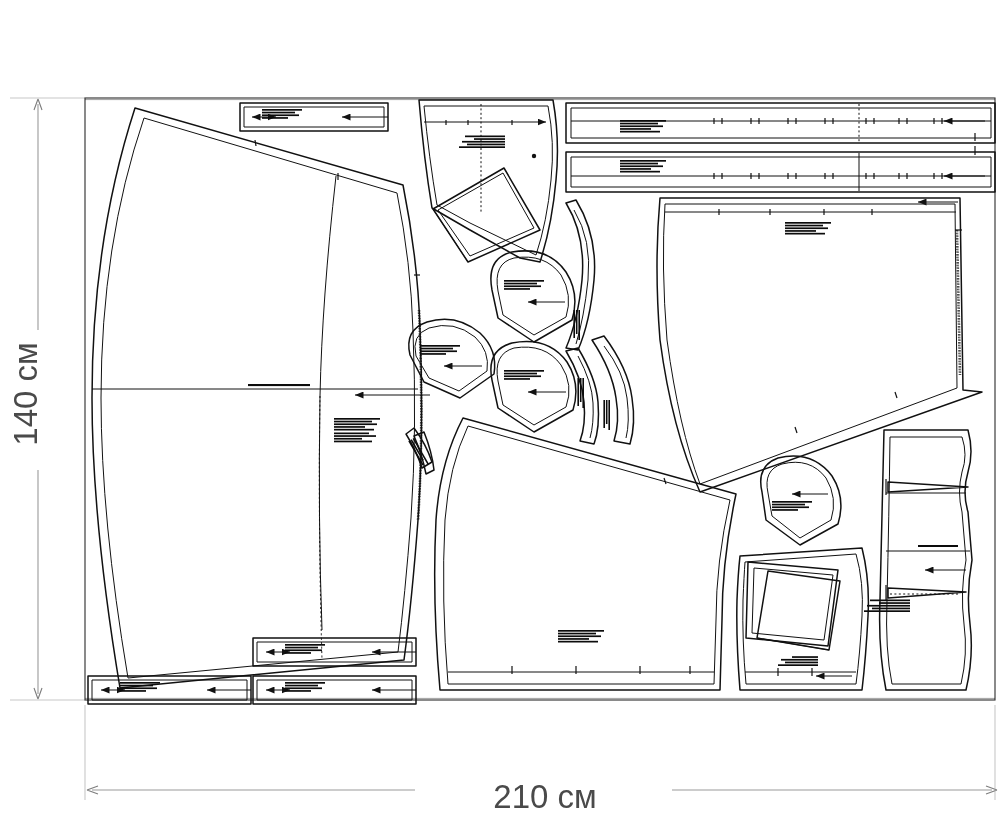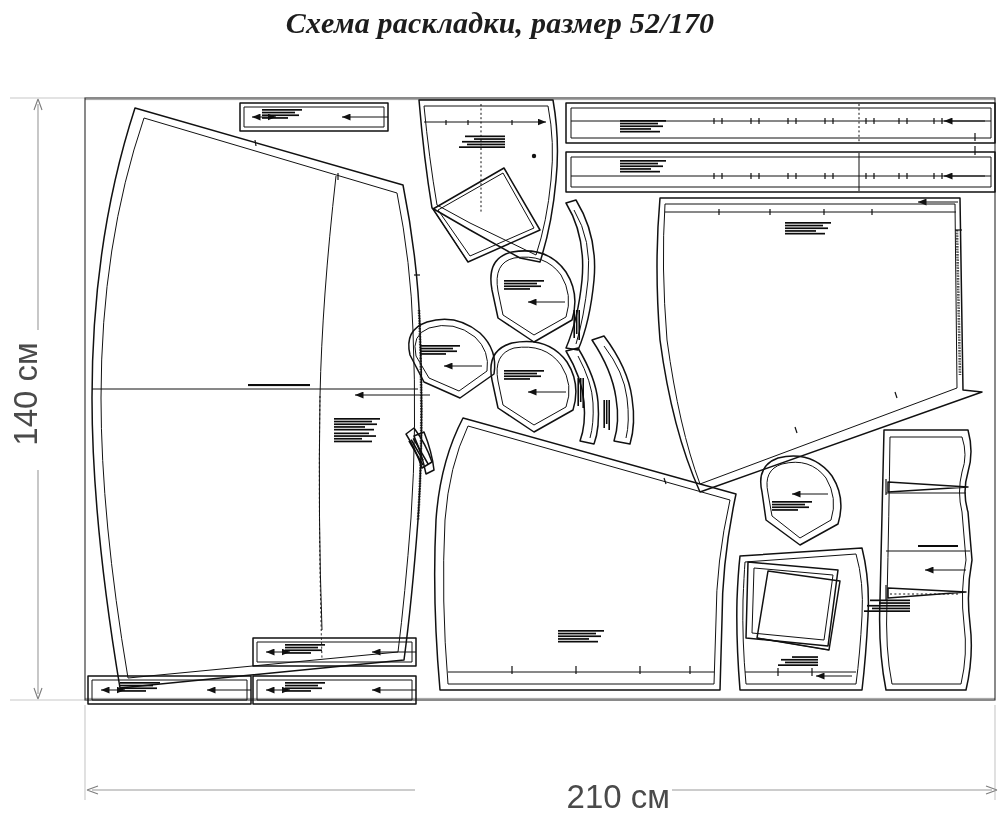--- a/index.html
+++ b/index.html
@@ -26,21 +26,21 @@
     color:#4a4a4a;
     white-space:nowrap;
   }
   #dim-height-label{
     left:-54px;top:375px;width:160px;text-align:center;
     font-size:33px;
     transform:rotate(-90deg);
     transform-origin:50% 50%;
   }
   #dim-width-label{
-    left:420px;top:778px;width:250px;text-align:right;
+    left:420px;top:778px;width:250px;text-align:center;
     font-size:33px;
   }
 
   svg{display:block;position:absolute;left:0;top:0;}
 
   .fab{fill:#ffffff;stroke:#2b2b2b;stroke-width:1.1;}
   .cut{fill:none;stroke:#111111;stroke-width:1.5;stroke-linejoin:round;}
   .seam{fill:none;stroke:#111111;stroke-width:1.0;stroke-linejoin:round;}
   .thin{fill:none;stroke:#111111;stroke-width:0.8;}
   .grain{fill:none;stroke:#111111;stroke-width:1.0;}
@@ -49,21 +49,20 @@
   .dimtick{fill:none;stroke:#7d7d7d;stroke-width:1.1;}
   .micro{fill:#0c0c0c;}
   .notch{fill:none;stroke:#111;stroke-width:1.2;}
   .sergepath{fill:none;stroke:#111;stroke-width:2.6;stroke-dasharray:0.7 0.9;}
 </style>
 </head>
 <body>
 
 <div id="stage">
 
-  <div class="title">Схема раскладки, размер 52/170</div>
 
   <div class="dim-label" id="dim-height-label">140 см</div>
   <div class="dim-label" id="dim-width-label">210 см</div>
 
   <svg width="1000" height="817" viewBox="0 0 1000 817">
 
     <g>
       <path class="dimline" d="M38,104 L38,330"></path>
       <path class="dimline" d="M38,470 L38,694"></path>
       <path class="dimtick" d="M38,99 L34,110 M38,99 L42,110"></path>

